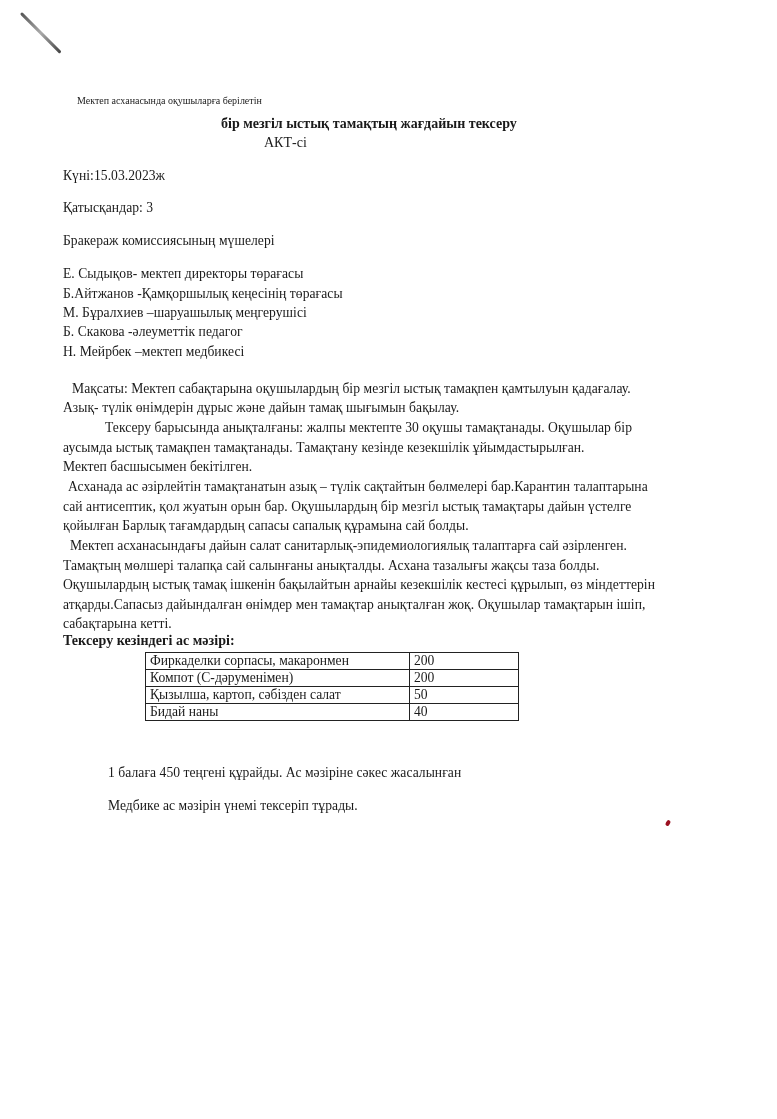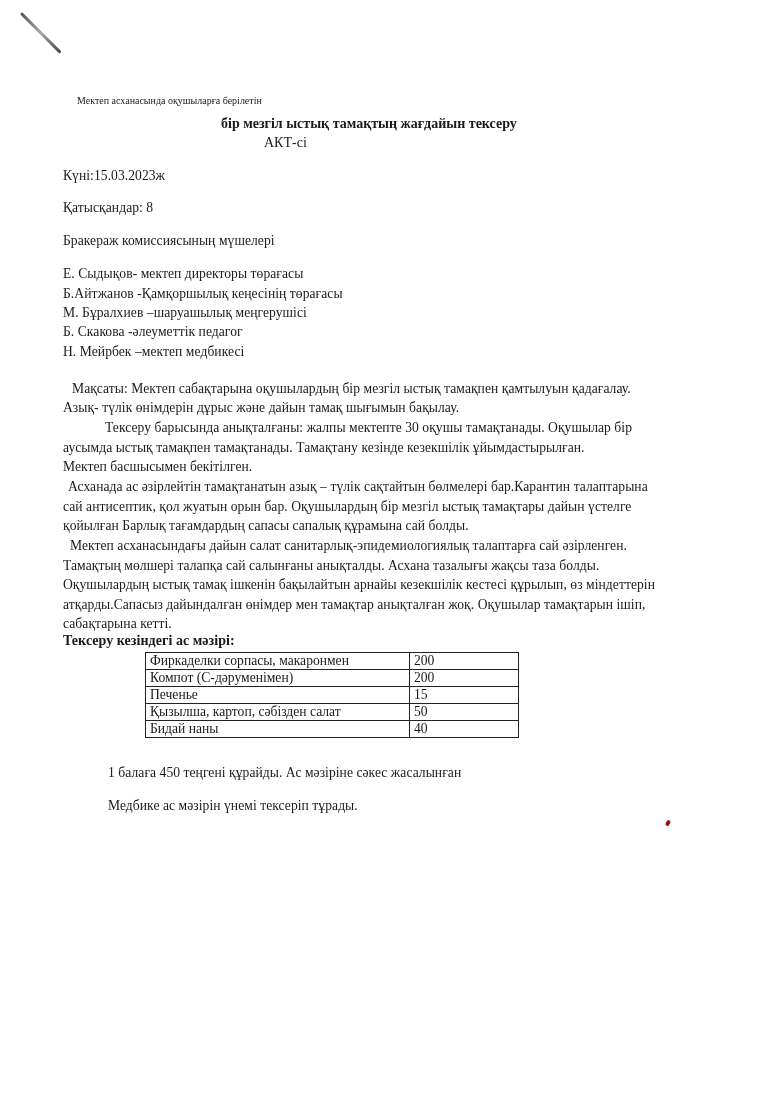--- a/index.html
+++ b/index.html
@@ -25,21 +25,21 @@
 </head>
 <body>
 
 <div class="pen-mark"></div>
 
 <div class="abs title1">Мектеп асханасында оқушыларға берілетін</div>
 <div class="abs title2">бір мезгіл ыстық тамақтың жағдайын тексеру</div>
 <div class="abs title3">АКТ-сі</div>
 
 <div class="line" style="left:63px;top:168px;">Күні:15.03.2023ж</div>
-<div class="line" style="left:63px;top:200px;">Қатысқандар: 8</div>
+<div class="line" style="left:63px;top:200px;">Қатысқандар: 3</div>
 <div class="line" style="left:63px;top:233px;">Бракераж комиссиясының мүшелері</div>
 
 <div>
   <div class="line" style="left:63px;top:266px;text-align:center;">Е. Сыдықов- мектеп директоры төрағасы</div>
   <div class="line" style="left:63px;top:286px;">Б.Айтжанов -Қамқоршылық кеңесінің төрағасы</div>
   <div class="line" style="left:63px;top:305px;">М. Бұралхиев –шаруашылық меңгерушісі</div>
   <div class="line" style="left:63px;top:324px;">Б. Скакова -әлеуметтік педагог</div>
   <div class="line" style="left:63px;top:344px;">Н. Мейрбек –мектеп медбикесі</div>
 </div>
 
@@ -65,24 +65,20 @@
   <tbody>
       <tr>
     <td class="name">Фиркаделки сорпасы, макаронмен</td>
     <td class="qty">200</td>
   </tr>
   <tr>
     <td class="name">Компот (С-дәруменімен)</td>
     <td class="qty">200</td>
   </tr>
   <tr>
-    <td class="name">Печенье</td>
-    <td class="qty">15</td>
-  </tr>
-  <tr>
     <td class="name">Қызылша, картоп, сәбізден салат</td>
     <td class="qty">50</td>
   </tr>
   <tr>
     <td class="name">Бидай наны</td>
     <td class="qty">40</td>
   </tr>
 </tbody>
   </table>
 

